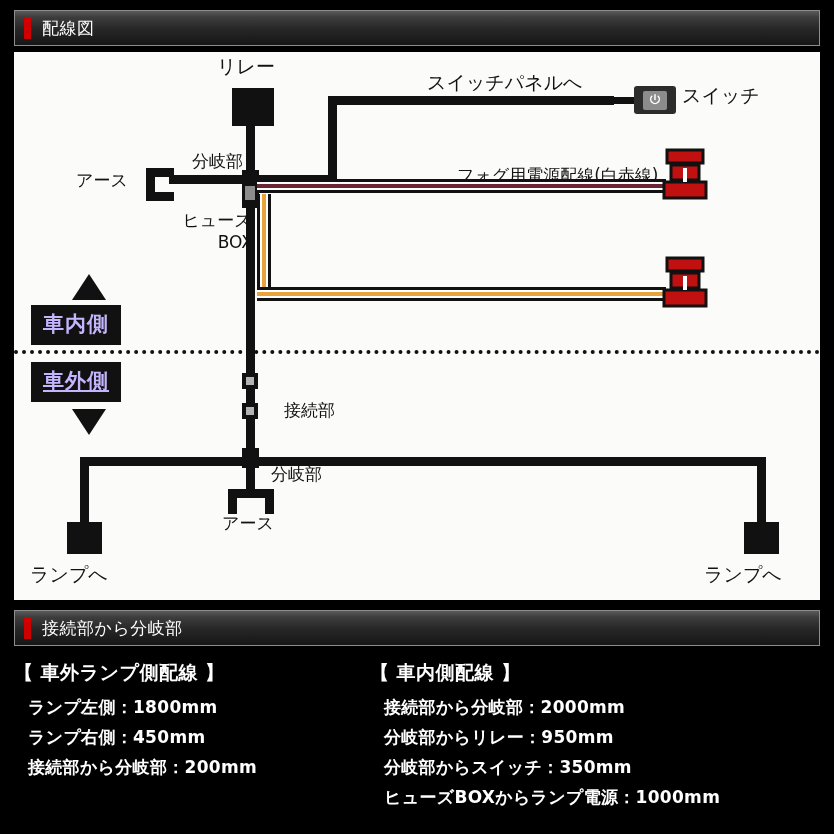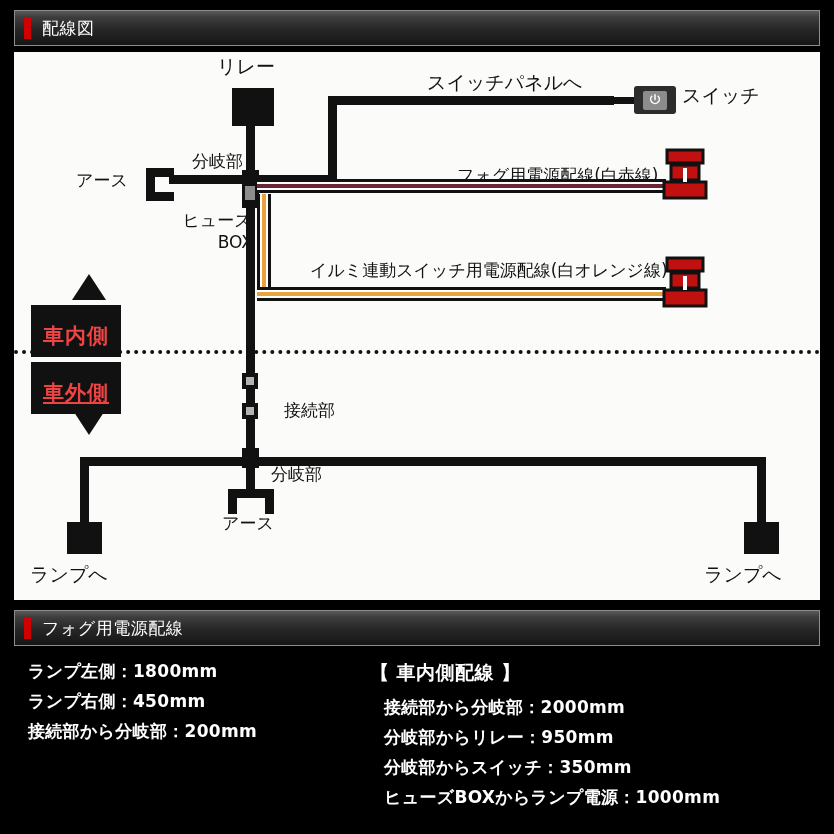--- a/index.html
+++ b/index.html
@@ -73,24 +73,24 @@
     font-size: 17px;
     white-space: nowrap;
     line-height: 1.15;
   }
   .lbl.big { font-size: 19px; }
 
   
   .chip {
     position: absolute;
     background: #111111;
-    color: #ef4444;
+    color: #c4b5fd;
     font-size: 21px;
     font-weight: bold;
-    padding: 17px 12px 7px 12px;
+    padding: 5px 12px 7px 12px;
     letter-spacing: 1px;
     white-space: nowrap;
   }
 
   
   .dotted-divider {
     position: absolute;
     border-top: 4px dotted #111111;
   }
 
@@ -247,21 +247,20 @@
     <div class="lbl" style="left:167px; top:159px; text-align:center; width:72px;">ヒューズ</div>
     <div class="lbl" style="left:167px; top:181px; text-align:right; width:72px;">BOX</div>
 
     <div class="wire-v" style="left:232px; top:150px; width:9px; height:256px;"></div>
 
     <div class="lbl" style="left:443px; top:114px;">フォグ用電源配線(白赤線)</div>
     <div class="striped" style="left:243px; top:127px; width:409px; height:14px;">
       <span class="stripe" style="background:#6b2535;"></span>
     </div>
 
-    <div class="lbl" style="left:296px; top:209px;">イルミ連動スイッチ用電源配線(白オレンジ線)</div>
     <div class="striped-v" style="left:243px; top:142px; width:14px; height:107px;">
       <span class="stripe" style="background:#e8a33d;"></span>
     </div>
     <div class="striped" style="left:243px; top:235px; width:409px; height:14px;">
       <span class="stripe" style="background:#e8a33d;"></span>
     </div>
 
     <div class="connector" style="left:648px; top:96px;">
       <svg width="46" height="56" viewBox="0 0 46 56" aria-hidden="true">
         <rect x="5" y="2" width="36" height="13" fill="#c01010" stroke="#111" stroke-width="3"></rect>
@@ -308,26 +307,27 @@
     <div class="lbl big" style="left:16px; top:512px;">ランプへ</div>
 
     <div class="wire-v" style="left:743px; top:405px; width:9px; height:73px;"></div>
     <div class="blk" style="left:730px; top:470px; width:35px; height:32px;"></div>
     <div class="lbl big" style="left:690px; top:512px;">ランプへ</div>
 
   </div>
 
   <div class="section-bar" id="bar-sunpou">
     <span class="accent"></span>
-    <span class="bar-title">フォグ用電源配線</span>
+    <span class="bar-title">接続部から分岐部</span>
   </div>
 
   <div id="dims">
 
     <div class="dim-col" id="dim-col-left">
+      <div class="dim-head">【 車外ランプ側配線 】</div>
       <div class="dim-item">ランプ左側：1800mm</div>
       <div class="dim-item">ランプ右側：450mm</div>
       <div class="dim-item">接続部から分岐部：200mm</div>
     </div>
 
     <div class="dim-col" id="dim-col-right">
       <div class="dim-head">【 車内側配線 】</div>
       <div class="dim-item">接続部から分岐部：2000mm</div>
       <div class="dim-item">分岐部からリレー：950mm</div>
       <div class="dim-item">分岐部からスイッチ：350mm</div>

